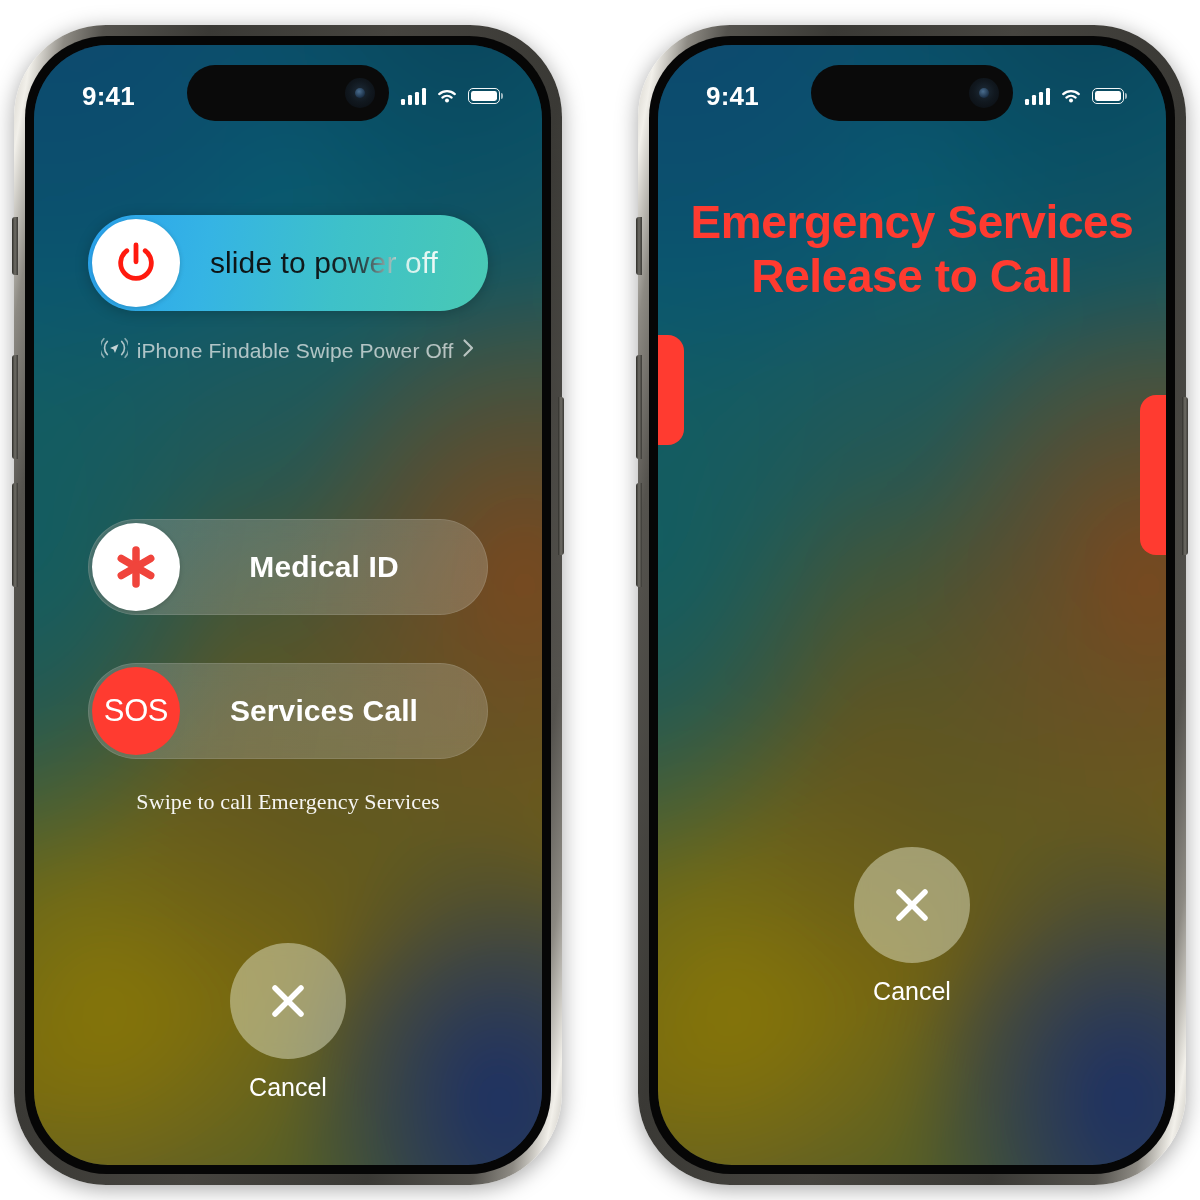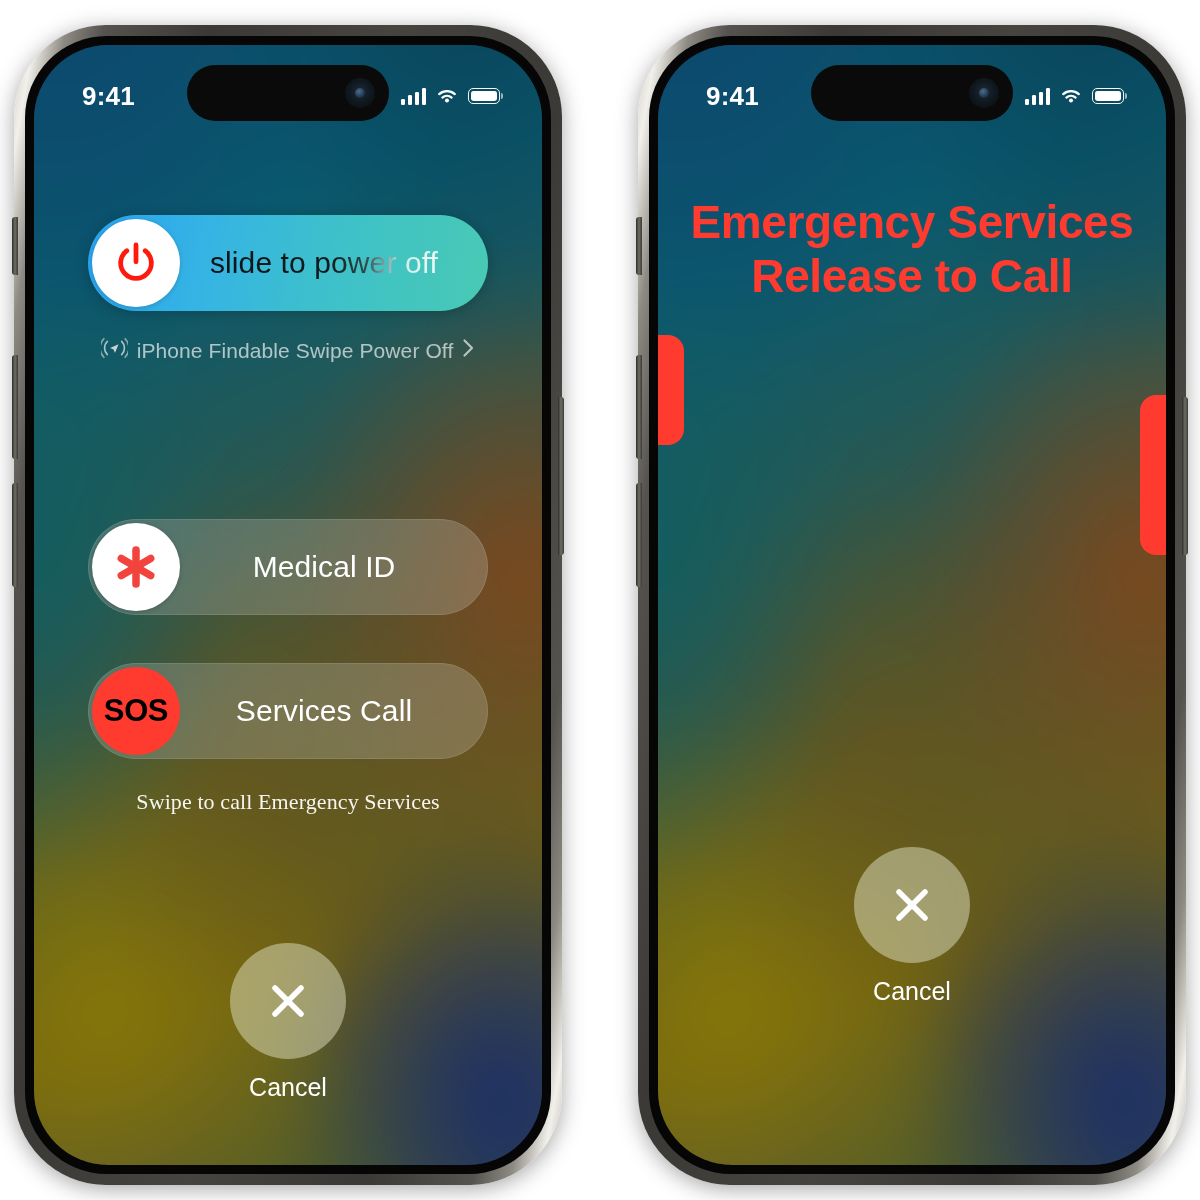--- a/index.html
+++ b/index.html
@@ -185,24 +185,24 @@
     letter-spacing: .1px;
     pointer-events: none;
   }
   .label-shimmer {
     font-weight: 400;
     background: linear-gradient(95deg, #0d1416 0%, #101a1c 52%, #2e4a4c 68%, #cfeeea 84%, #f2fbf8 100%);
     -webkit-background-clip: text;
     background-clip: text;
     color: transparent;
   }
-  .label-white { color: #ffffff; font-weight: 400; }
+  .label-white { color: #ffffff; font-weight: 700; }
   .sos-text {
-    color: #000000;
-    font-weight: 700;
+    color: #ffffff;
+    font-weight: 400;
     font-size: 31px;
     letter-spacing: -.4px;
   }
 
   .findable {
     display: flex;
     align-items: center;
     gap: 9px;
     color: rgba(235,238,238,.72);
     font-size: 21px;

